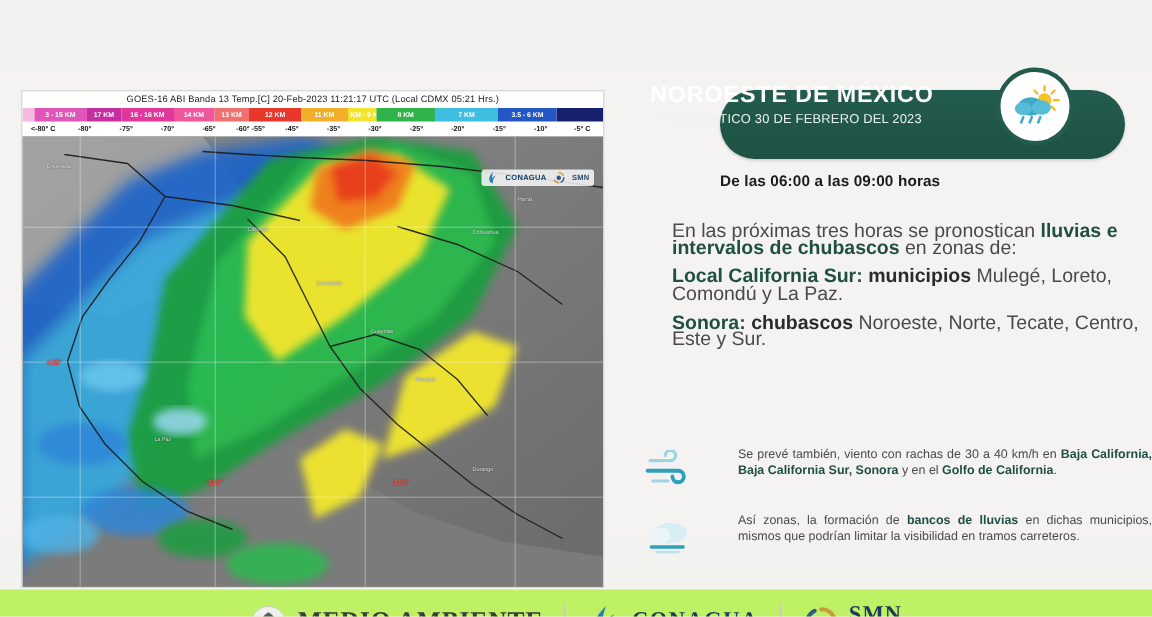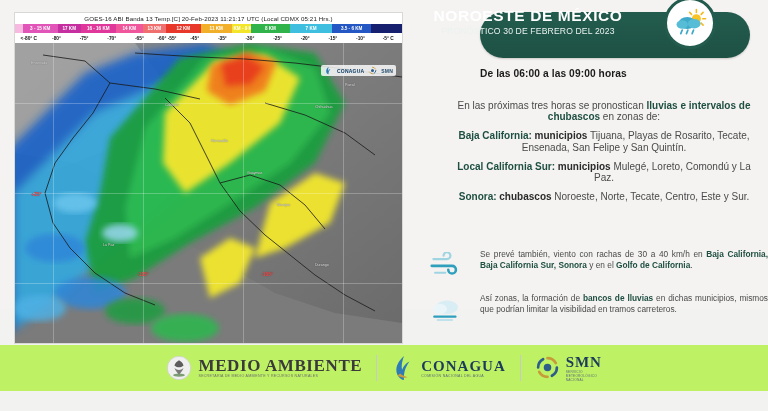--- a/index.html
+++ b/index.html
@@ -2,21 +2,21 @@
 <html><head>
 <meta charset="utf-8">
 <style>
   html,body{margin:0;padding:0;}
   body{
     width:768px;height:411px;
     background:#f2f2f0;
     font-family:"Liberation Sans",sans-serif;
     overflow:hidden;position:relative;
   }
-  .stage{position:relative;width:768px;height:309px;background:#f4f3f1;}
+  .stage{position:relative;width:768px;height:309px;background:#f4f3f1;margin-top:48px;}
 
   
   .sat-panel{
     position:absolute;left:14px;top:12px;width:389px;height:332px;
     background:#ffffff;border:1px solid #d8d8d4;box-sizing:border-box;
     overflow:hidden;
   }
   .sat-title{
     height:11px;line-height:11px;text-align:center;
     font-size:6.2px;color:#1b1b1b;background:#ffffff;
@@ -77,27 +77,27 @@
     background:#fff;border:3px solid #235c4e;box-sizing:border-box;
     display:flex;align-items:center;justify-content:center;
   }
   .time-line{
     position:absolute;left:62px;top:68px;width:290px;
     font-size:10.2px;font-weight:bold;color:#1b1b1b;letter-spacing:.1px;
   }
 
   .body-txt{
     position:absolute;left:30px;top:100px;width:312px;
-    font-size:10px;line-height:11.2px;color:#4a4a4a;text-align:center;
+    font-size:13px;line-height:11.2px;color:#4a4a4a;text-align:left;
   }
   .body-txt p{margin:0 0 8px 0;}
   .body-txt b{color:#1f4f42;font-weight:bold;}
   .body-txt .blk{color:#2b2b2b;font-weight:bold;}
 
-  .note{position:absolute;left:8px;width:342px;display:flex;gap:12px;align-items:flex-start;justify-content:center;}
+  .note{position:absolute;left:8px;width:342px;display:flex;gap:24px;align-items:flex-start;justify-content:center;}
   .note .ico{flex:none;width:42px;height:34px;display:flex;align-items:center;justify-content:center;}
   .note .tx{
     font-size:8.3px;line-height:11.2px;color:#4a4a4a;text-align:justify;
     padding-top:1px;
   }
   .note .tx b{color:#1f4f42;font-weight:bold;}
   #note-wind{top:248px;}
   #note-fog{top:292px;}
 
   
@@ -294,24 +294,20 @@
       </svg>
     </div>
 
     <div class="time-line">De las 06:00 a las 09:00 horas</div>
 
     <div class="body-txt">
       <p>
         <span>En las próximas tres horas se pronostican </span><b>lluvias e intervalos de chubascos</b><span> en zonas de:</span>
       </p>
       <p>
-        <b>Baja California:</b>
-        <span class="blk">municipios</span><span> Tijuana, Playas de Rosarito, Tecate, Ensenada, San Felipe y San Quintín.</span>
-      </p>
-      <p>
         <b>Local California Sur:</b>
         <span class="blk">municipios</span><span> Mulegé, Loreto, Comondú y La Paz.</span>
       </p>
       <p>
         <b>Sonora:</b>
         <span class="blk">chubascos</span><span> Noroeste, Norte, Tecate, Centro, Este y Sur.</span>
       </p>
     </div>
 
     <div class="note" id="note-wind">

